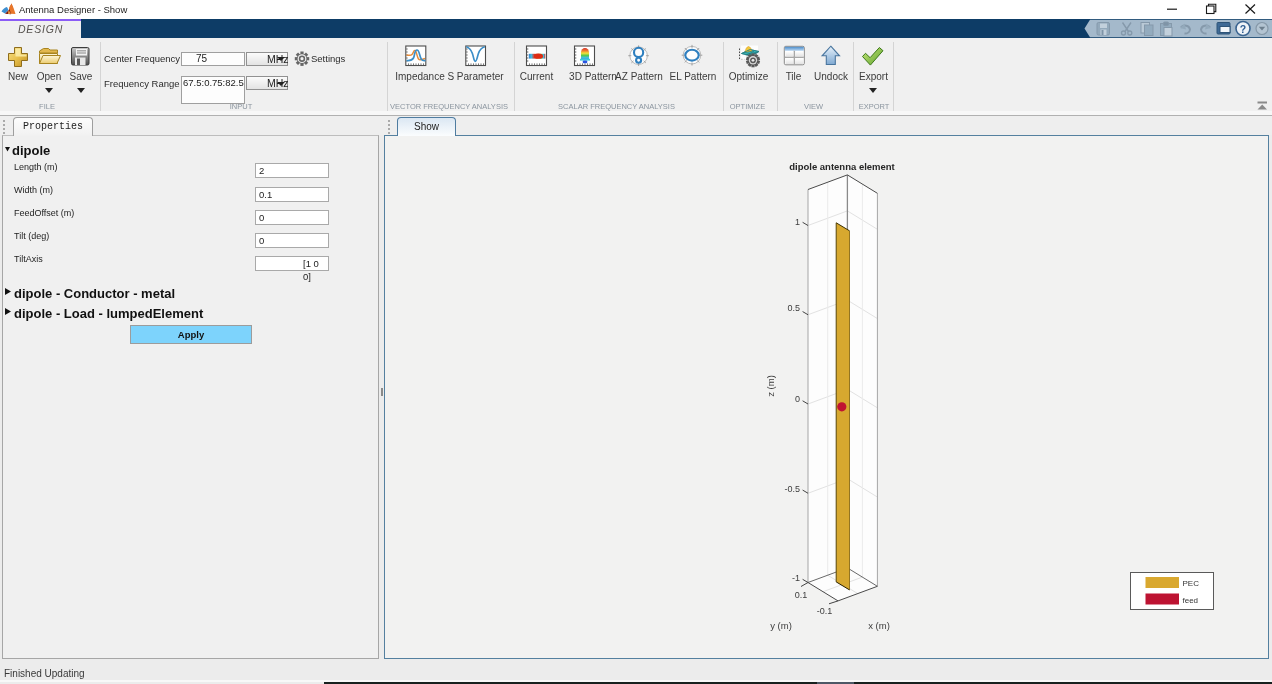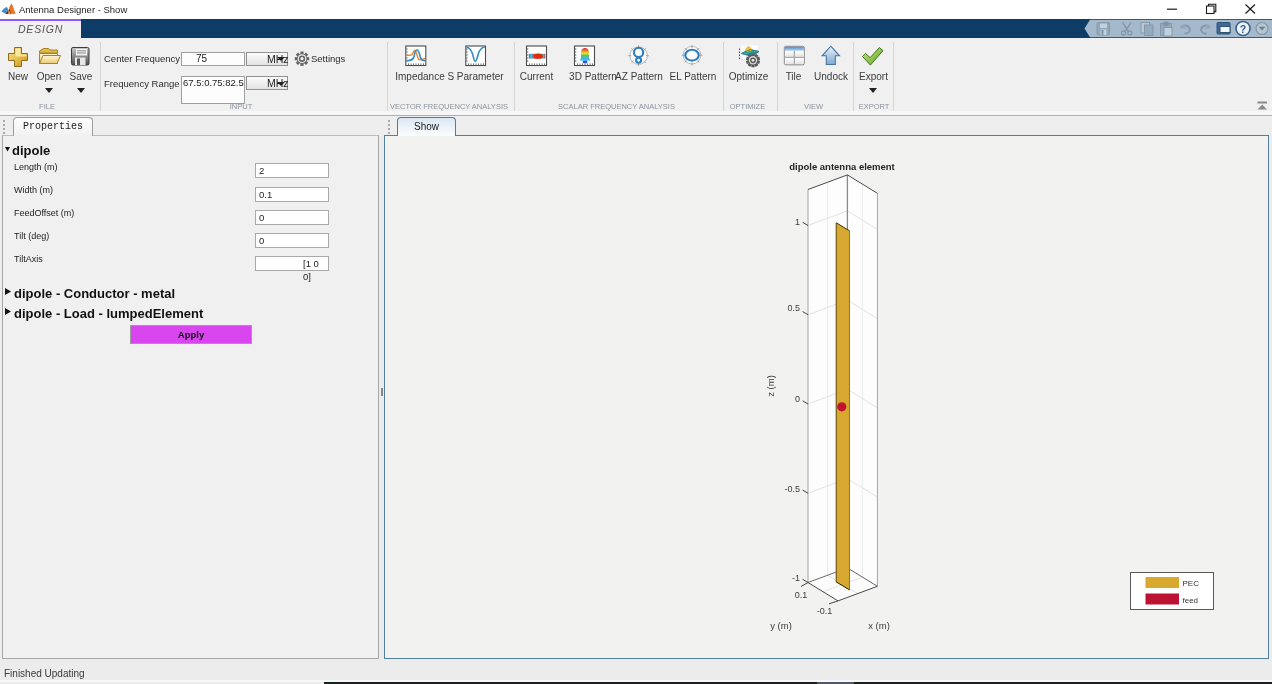--- a/index.html
+++ b/index.html
@@ -27,21 +27,21 @@
     border:1px solid #9e9e9e;border-bottom:none;border-radius:4px 4px 0 0;box-sizing:border-box;
     text-align:center;font-size:10px;color:#222;line-height:17px;z-index:3;font-family:Liberation Mono, monospace;}
   #rpanel{left:384px;top:135px;width:885px;height:524px;background:#f2f2f1;border:1px solid #54809f;box-sizing:border-box;}
   #rtab{left:397px;top:117px;width:59px;height:19px;background:linear-gradient(#dbe7f3,#fbfdfe);
     border:1px solid #4f7ca0;border-bottom:none;border-radius:4px 4px 0 0;box-sizing:border-box;
     text-align:center;font-size:10px;color:#222;line-height:17px;z-index:3;}
   .plabel{font-size:9px;color:#1d1d1d;white-space:nowrap;}
   .pbold{font-size:13px;font-weight:bold;color:#111;white-space:nowrap;}
   .pfield{left:255px;width:74px;height:15px;background:#fff;border:1px solid #a9a9a9;box-sizing:border-box;
     font-size:9.5px;color:#222;padding-left:3px;line-height:13px;}
-  #applybtn{left:130px;top:325px;width:122px;height:19px;background:#d946ef;border:1px solid #9c9c9c;box-sizing:border-box;
+  #applybtn{left:130px;top:325px;width:122px;height:19px;background:#7dd3fc;border:1px solid #9c9c9c;box-sizing:border-box;
     text-align:center;font-size:9.5px;font-weight:bold;color:#111;line-height:17px;}
   #statusbar{left:4px;top:668px;font-size:10px;color:#3a3a3a;}
   #blackbar{left:324px;top:682.2px;width:948px;height:1.8px;background:#18211f;}
 </style>
 </head>
 <body>
 <div class="abs" id="titlebar"></div>
 <div class="abs" id="titletext">Antenna Designer - Show</div>
 <svg class="abs" style="left:0;top:0;" width="1272" height="19" viewBox="0 0 1272 19">
  <defs>

